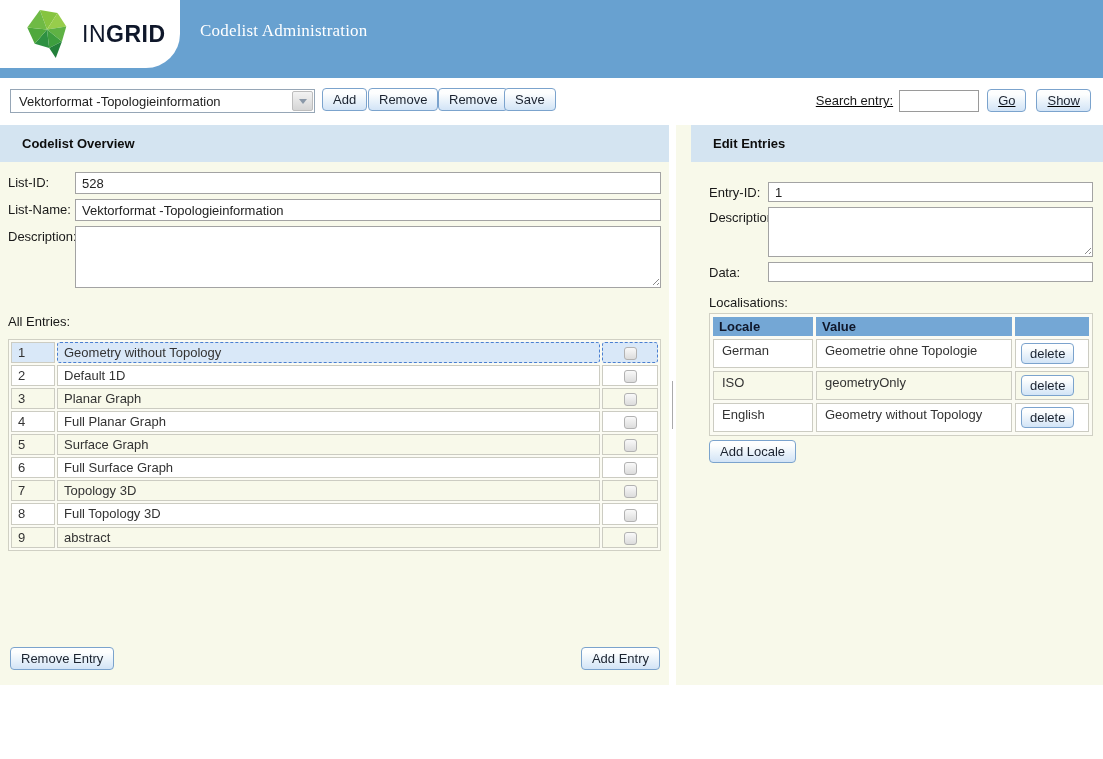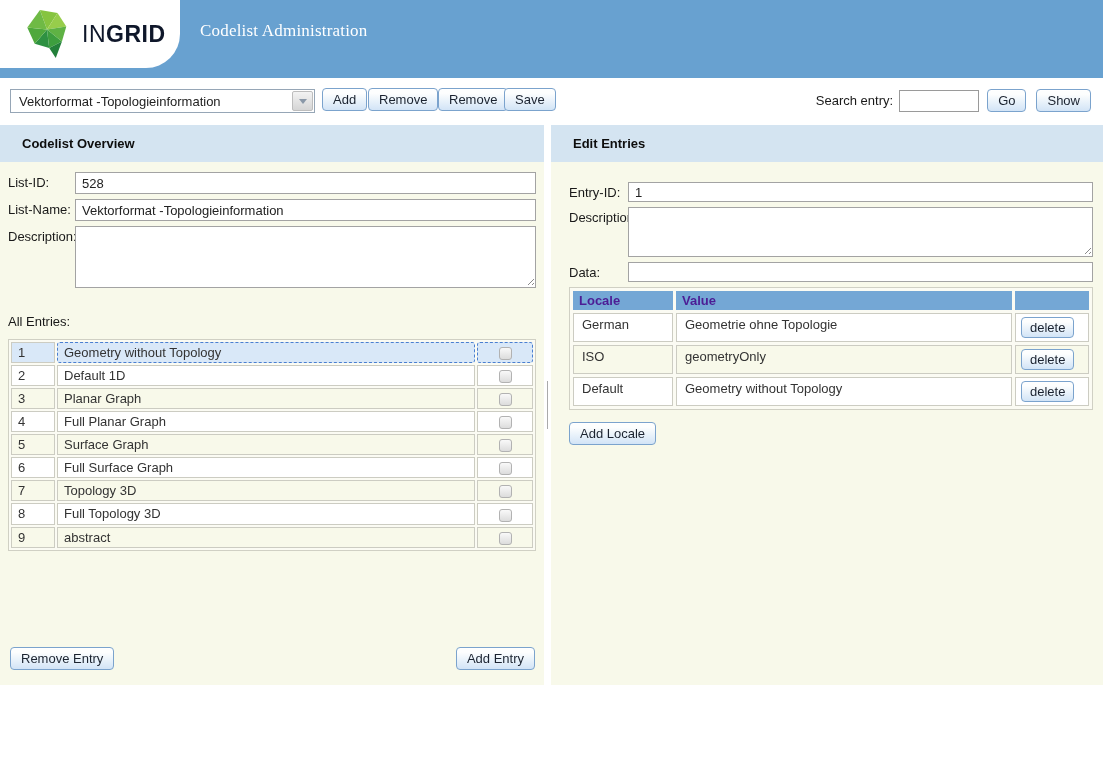--- a/index.html
+++ b/index.html
@@ -31,32 +31,32 @@
                border:1px solid #bdbdbd; border-radius:2px; display:flex; align-items:center; justify-content:center; }
   .combo-arrow { width:0; height:0; border-left:4px solid transparent; border-right:4px solid transparent;
                  border-top:5px solid #8a98a8; }
   .btn { display:inline-flex; align-items:center; justify-content:center;
          background:linear-gradient(#fdfefe 20%, #d2e4f6); border:1px solid #7ba3cd; border-radius:4px;
          color:#1b2330; font-size:13px; padding:3px 10px; box-shadow:inset 0 1px 0 #fff; cursor:default; white-space:nowrap; }
   .btn-add    { position:absolute; left:322px; top:10px; }
   .btn-remove { position:absolute; left:368px; top:10px; }
   .btn-cancel { position:absolute; left:438px; top:10px; }
   .btn-save   { position:absolute; left:504px; top:10px; }
-  .search-group { position:absolute; right:12px; top:11px; display:flex; align-items:center; }
+  .search-group { position:absolute; right:12px; top:11px; display:flex; align-items:center;text-decoration:underline; }
   .search-label { font-size:13px; color:#1a1a1a; margin-right:6px; }
   .search-input { width:80px; height:22px; border:1px solid #9a9a9a; font-size:13px; padding:2px 4px;
                   font-family:inherit; margin-right:8px; }
   .btn-go { margin-right:10px; }
 
   
   .main { display:flex; height:560px; background:#ffffff; }
-  .panel-left  { width:544px; background:#f8f9ea; position:relative; }
+  .panel-left  { width:669px; background:#f8f9ea; position:relative; }
   .panel-gap   { width:7px; background:#ffffff; position:relative; }
   .splitter    { position:absolute; left:3px; top:256px; width:1px; height:48px; background:#aaa; }
-  .panel-right { flex:1; background:#f8f9ea; position:relative; }
+  .panel-right { flex:1; background:#f8f9ea; position:relative;padding-left:15px; }
 
   .pl-content { padding:10px 8px 0 8px; position:relative; }
   .pr-content { padding:20px 10px 0 18px; position:relative; }
 
   .frow { display:flex; margin-bottom:5px; }
   .frow .flabel { width:67px; flex:none; font-size:13px; color:#191919; padding-top:3px; }
   .frow2 .flabel { width:59px; }
   .tin { flex:1; border:1px solid #a3a3a3; font-size:13px; padding:2px 6px; font-family:inherit;
          background:#fff; color:#222; height:22px; min-width:0; }
   .tin-sm { height:20px; }
@@ -69,38 +69,38 @@
         background:repeating-linear-gradient(135deg, transparent 0 2px, #8a8a8a 2px 3px);
         clip-path:polygon(100% 0, 100% 100%, 0 100%); }
 
   .plain-label { font-size:13px; color:#191919; }
   .all-entries-label { margin:26px 0 10px 0; }
   .localisations-label { margin:13px 0 3px 0; }
 
   
   table.grid { border-collapse:separate; border-spacing:2px; width:100%;
                background:#fbfbf3; border:1px solid #d0d0c4; }
-  table.grid th { background:#74a7d5; color:#4c1d95; font-weight:bold; font-size:13px; text-align:left;
+  table.grid th { background:#74a7d5; color:#0f172a; font-weight:bold; font-size:13px; text-align:left;
                   padding:2px 6px; height:17px; }
   table.grid td { border:1px solid #ccccc2; font-size:13px; color:#333; padding:2px 6px; height:17px;
                   background:#fff; white-space:nowrap; overflow:hidden; }
   table.grid tr.alt td { background:#f8f9ea; }
   table.grid tr.selected td { background:#d9e8f8; }
   td.sel-dash { border:1px dashed #4a7fd0 !important; border-radius:3px; }
   .ckcell { text-align:center; }
   .checkbox { width:13px; height:13px; border:1px solid #b2b2b2; border-radius:3px;
               background:linear-gradient(#f9f9f9,#dcdcdc); display:inline-block; vertical-align:middle; }
 
   table.lgrid { border-spacing:3px; }
   table.lgrid td { height:29px; vertical-align:top; padding:3px 8px; }
   table.lgrid td.action { vertical-align:middle; padding:2px 5px; }
   .btn-delete { padding:2px 8px; font-size:13px; }
 
   .panel-footer { position:absolute; left:10px; right:9px; bottom:15px; display:flex; justify-content:space-between; }
-  .btn-addlocale { margin-top:12px; }
+  .btn-addlocale { margin-top:4px; }
 </style>
 </head>
 <body>
 
 <div class="page">
 
   <div class="header">
     <div class="logo-plate">
       <svg class="gem" width="46" height="50" viewBox="0 0 104 114">
         <polygon points="52,47 36,2 76,9" fill="#86c440"></polygon>
@@ -241,20 +241,21 @@
           <span class="tarea-wrap">
             <textarea class="tarea tarea-md" style=""></textarea>
             <span class="rz"></span>
           </span>
         </div>
         <div class="frow frow2">
           <span class="flabel">Data:</span>
           <input class="tin tin-sm" value="" style="">
         </div>
 
+        <div class="plain-label localisations-label">Localisations:</div>
 
         <table class="grid lgrid">
           <colgroup>
               <col style="width:100px">
               <col>
               <col style="width:74px">
             </colgroup>
           <tbody>
               <tr>
             <th>Locale</th>
@@ -269,21 +270,21 @@
             </td>
           </tr>
           <tr class="alt">
             <td>ISO</td>
             <td>geometryOnly</td>
             <td class="action">
               <div class="btn btn-delete">delete</div>
             </td>
           </tr>
           <tr>
-            <td>Default</td>
+            <td>English</td>
             <td>Geometry without Topology</td>
             <td class="action">
               <div class="btn btn-delete">delete</div>
             </td>
           </tr>
         </tbody>
           </table>
 
         <div class="btn btn-addlocale" style="display:inline-flex">Add Locale</div>
       </div>

